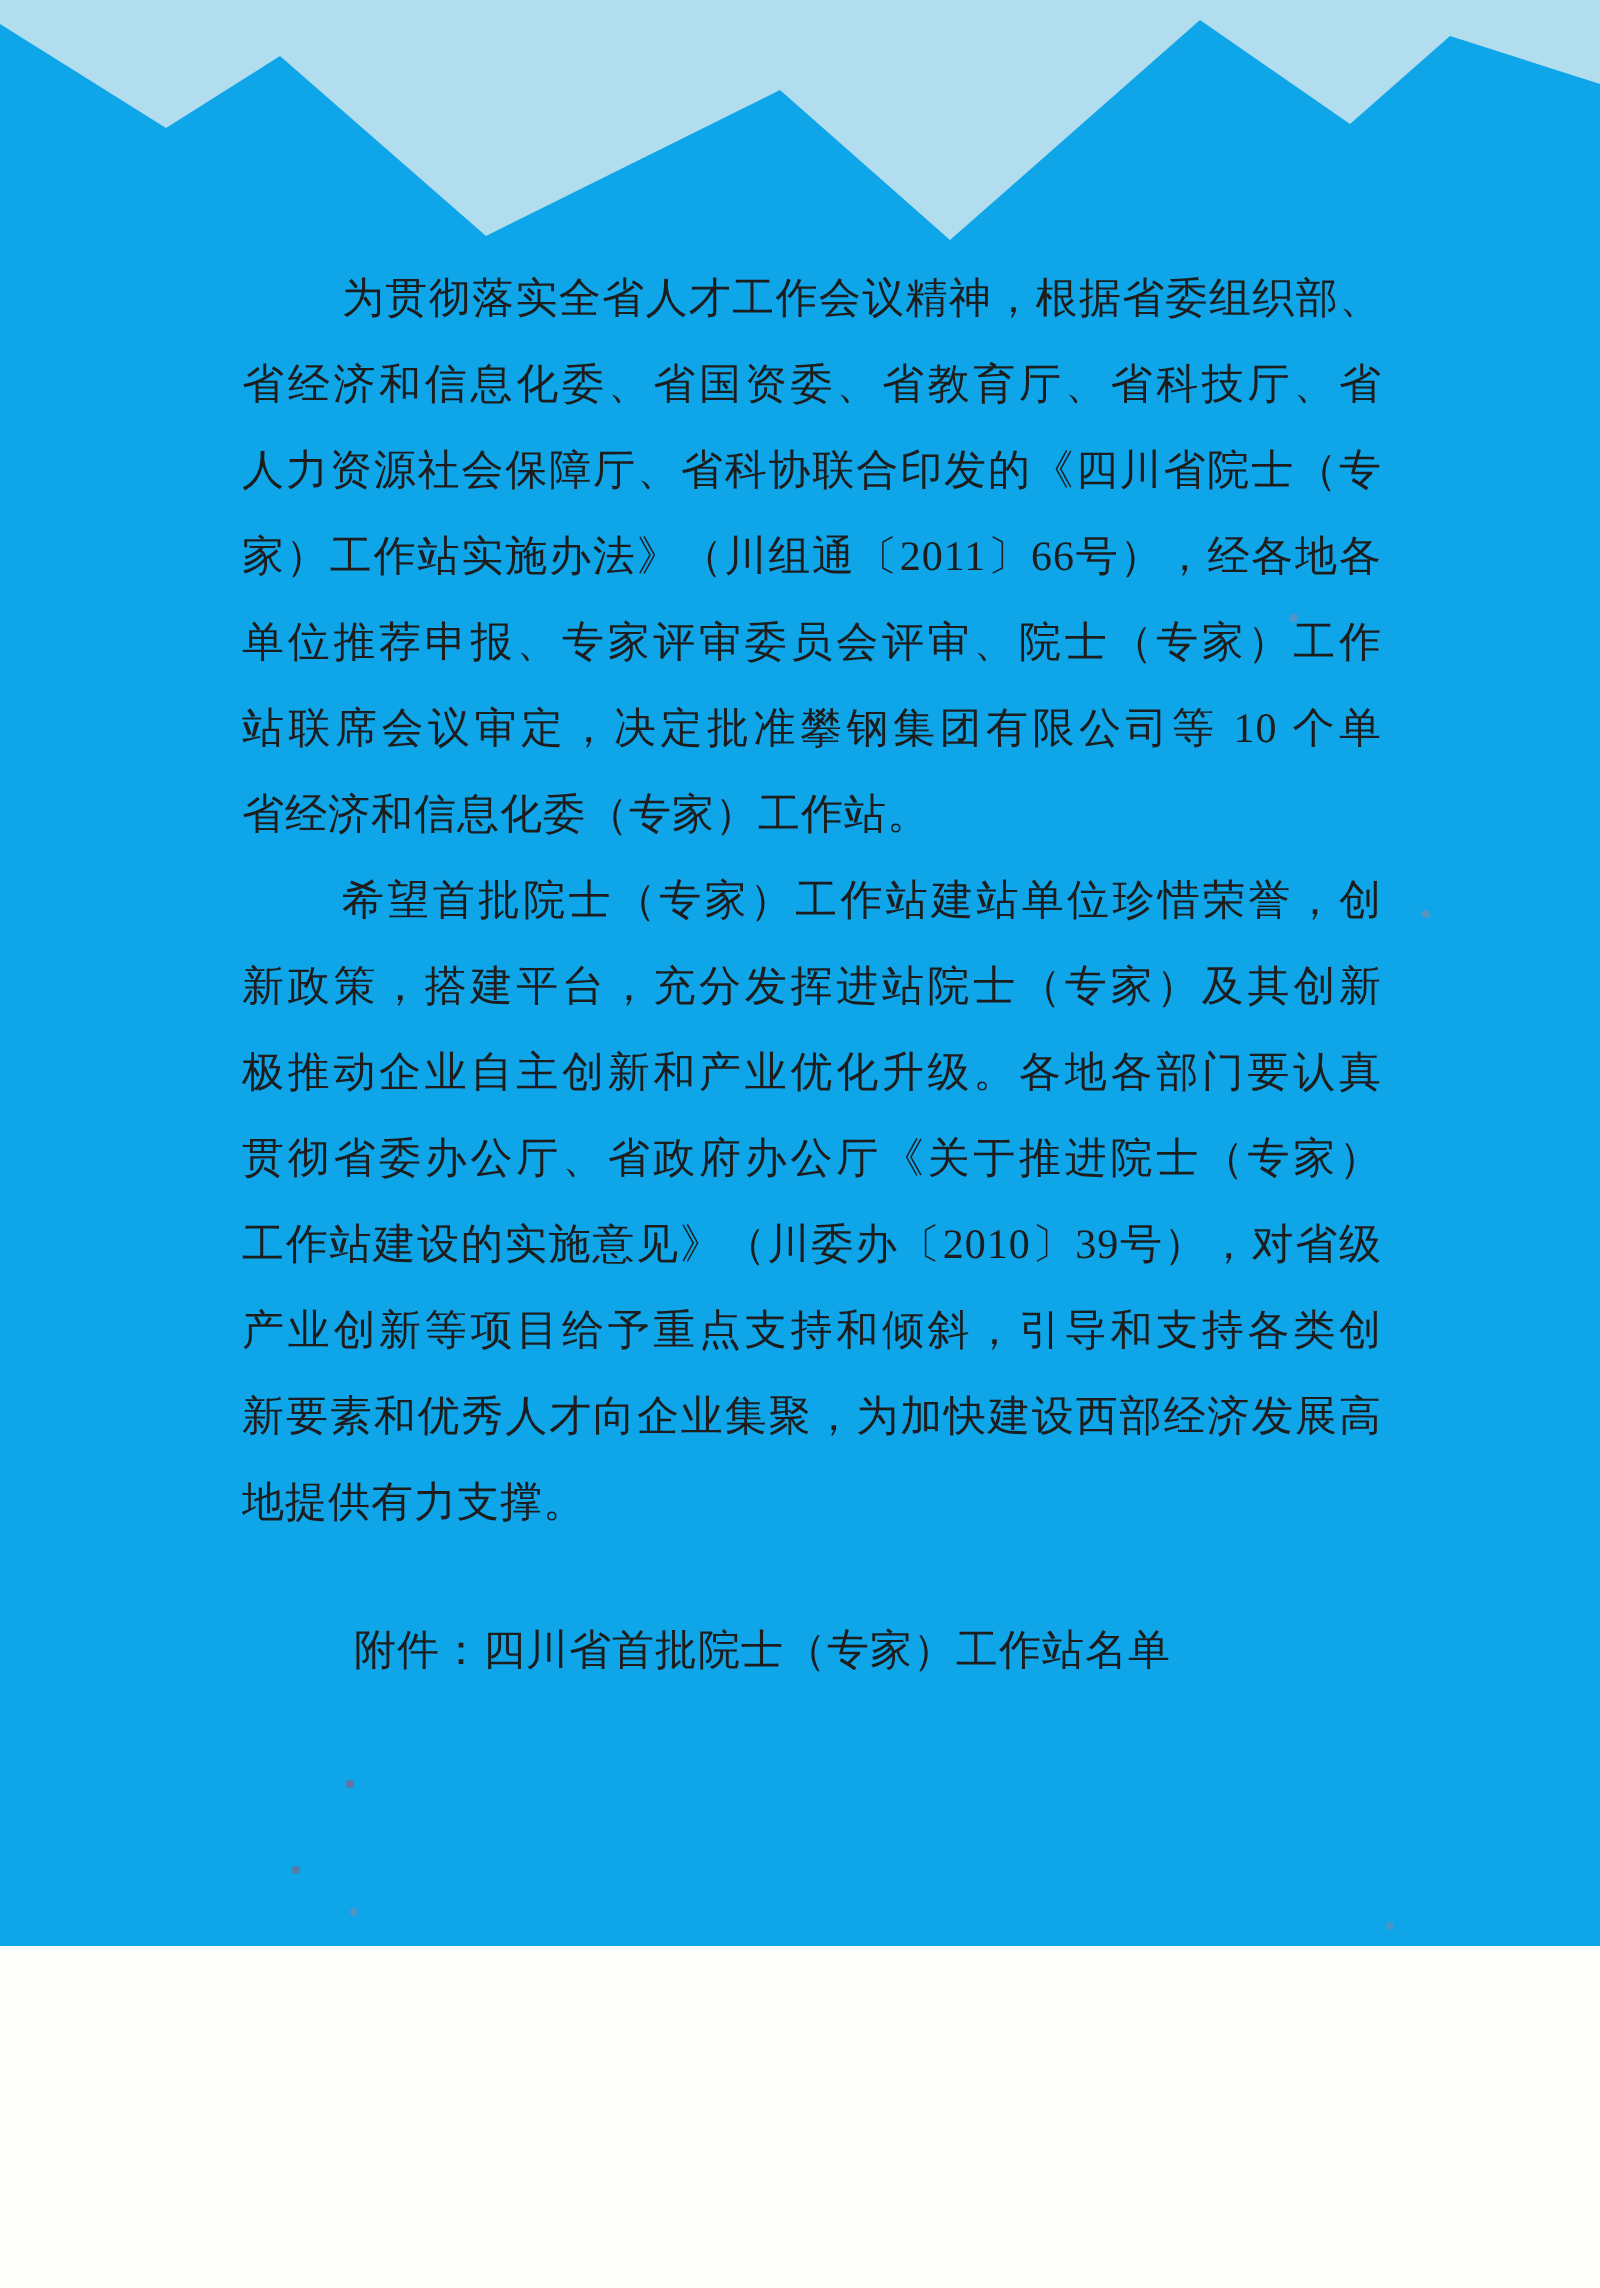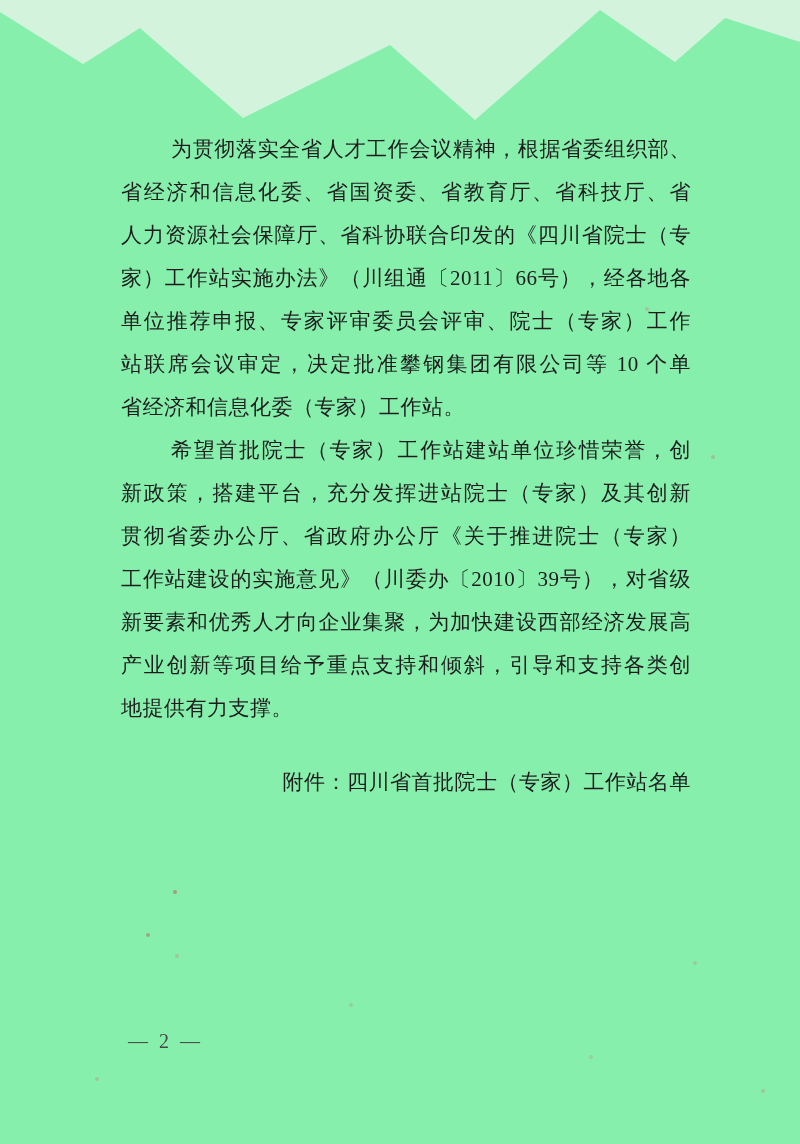--- a/index.html
+++ b/index.html
@@ -3,22 +3,22 @@
 <meta charset="utf-8">
 <style>
   html, body { margin: 0; padding: 0; }
   body {
     width: 800px; height: 1144px;
     background: #fdfdfc;
     font-family: "Liberation Serif", "DejaVu Serif", serif;
   }
   .page {
     position: relative;
-    width: 800px; height: 1144px;
-    background: #86efac;
+    width: 800px; height: 973px;
+    background: #0ea5e9;
     overflow: hidden;
   }
   
   .crease-band {
     position: absolute; left: 0; top: 0;
     width: 800px; height: 130px;
     pointer-events: none;
     opacity: 0.7;
   }
   
@@ -52,21 +52,21 @@
     height: 43px;
     text-align: justify;
     text-align-last: justify;
     white-space: nowrap;
   }
   .tline.first { text-indent: 50px; }
   .tline.plast { text-align-last: left; }
   .attachment-line {
     margin-top: 31px;
     text-indent: 56px;
-    text-align: right;
+    text-align: left;
     height: 43px;
     white-space: nowrap;
   }
   .page-number {
     position: absolute;
     left: 128px; top: 1026px;
     font-size: 20px;
     line-height: 30px;
     color: #474747;
     letter-spacing: 3px;
@@ -91,24 +91,25 @@
       <div class="tline">人力资源社会保障厅、省科协联合印发的《四川省院士（专</div>
       <div class="tline">家）工作站实施办法》（川组通〔2011〕66号），经各地各</div>
       <div class="tline">单位推荐申报、专家评审委员会评审、院士（专家）工作</div>
       <div class="tline">站联席会议审定，决定批准攀钢集团有限公司等 10 个单</div>
       <div class="tline plast">省经济和信息化委（专家）工作站。</div>
     </div>
 
     <div>
       <div class="tline first">希望首批院士（专家）工作站建站单位珍惜荣誉，创</div>
       <div class="tline">新政策，搭建平台，充分发挥进站院士（专家）及其创新</div>
+      <div class="tline">极推动企业自主创新和产业优化升级。各地各部门要认真</div>
       <div class="tline">贯彻省委办公厅、省政府办公厅《关于推进院士（专家）</div>
       <div class="tline">工作站建设的实施意见》（川委办〔2010〕39号），对省级</div>
+      <div class="tline">产业创新等项目给予重点支持和倾斜，引导和支持各类创</div>
       <div class="tline">新要素和优秀人才向企业集聚，为加快建设西部经济发展高</div>
-      <div class="tline">产业创新等项目给予重点支持和倾斜，引导和支持各类创</div>
       <div class="tline plast">地提供有力支撑。</div>
     </div>
 
     <div class="attachment-line">附件：四川省首批院士（专家）工作站名单</div>
 
   </div>
 
   <div class="page-number">— 2 —</div>
 
 </div>

